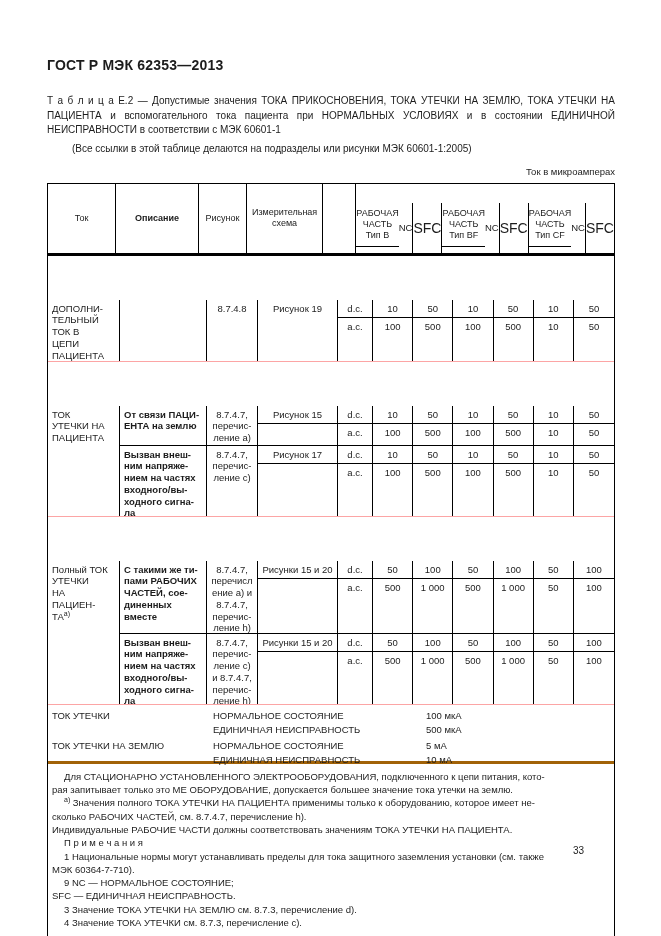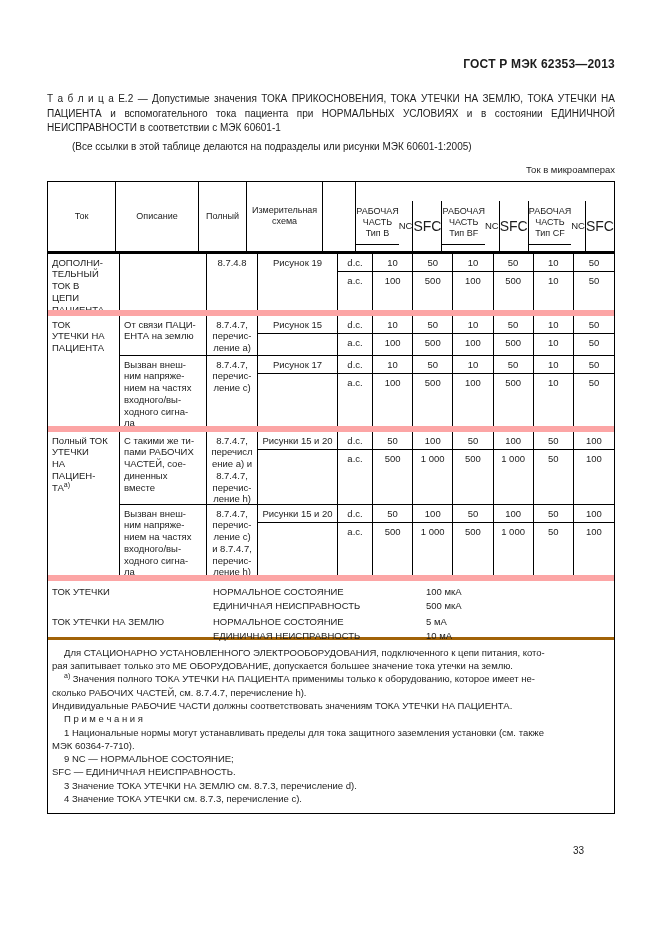--- a/index.html
+++ b/index.html
@@ -6,45 +6,45 @@
   html, body { margin:0; padding:0; background:#ffffff; }
   body {
     width:661px; height:936px;
     font-family:"Liberation Sans", sans-serif;
     color:#1c1c1c;
     -webkit-font-smoothing:antialiased;
   }
   .page { position:relative; width:661px; height:936px; overflow:hidden; }
   .content { position:absolute; left:47px; top:0; width:568px; }
 
-  .doc-header { margin-top:57px; text-align:right; font-weight:bold; font-size:12px; letter-spacing:0.2px; }
+  .doc-header { margin-top:57px; text-align:left; font-weight:bold; font-size:14px; letter-spacing:0.2px; }
 
   .caption { margin:21px 0 0 0; font-size:10px; line-height:14.6px; text-align:justify; }
   .cap-note { margin:5px 0 0 0; font-size:10px; text-indent:25px; }
   .units { margin-top:12px; text-align:right; font-size:9.5px; }
 
   .table { margin-top:6px; width:568px; border:1.5px solid #000; font-size:9.5px; }
 
   
   .hrow { display:flex; height:72px; border-bottom:3px solid #000; }
   .hc {
     border-right:1px solid #000;
     display:flex; align-items:center; justify-content:center;
     text-align:center; font-size:9px; line-height:11.5px; white-space:pre-line;
   }
-  .w-tok { width:72px; } .w-desc { width:87px; } .w-ref { width:51px; } .w-fig { width:80px; } .w-dc { width:35px; }
+  .w-tok { width:72px; } .w-desc { width:87px;font-weight:bold; } .w-ref { width:51px; } .w-fig { width:80px; } .w-dc { width:35px; }
   .hgroup { flex:1; display:flex; flex-direction:row; border-right:1px solid #000;margin-top:19px; }
   .hgroup.last { border-right:none; }
   .hg-title { height:44px; border-bottom:1px solid #000; display:flex; align-items:center; justify-content:center; text-align:center; font-size:9px; line-height:11px; white-space:pre-line; }
   .hg-sub { flex:1; display:flex; }
   .hg-nc { flex:1; border-right:1px solid #000; display:flex; align-items:center; justify-content:center; font-size:9.5px; }
   .hg-sfc { flex:1; display:flex; align-items:center; justify-content:center; font-size:14px; }
 
   
-  .band { display:flex; border-bottom:6px solid #fca5a5; }
+  .band { display:flex; border-bottom:1px solid #fca5a5;margin-top:44px; }
   .grp-col { flex:1; display:flex; flex-direction:column; }
   .subband { display:flex; }
   .subband.first { border-bottom:1px solid #000; }
   .h62 { height:62px; } .h40 { height:40px; } .h70 { height:70px; } .h73 { height:73px; }
   .c {
     border-right:1px solid #000;
     padding:3px 4px 2px 4px;
     line-height:11.7px; white-space:pre-line;
     overflow:hidden;
   }
@@ -86,21 +86,21 @@
 
     <p class="cap-note">(Все ссылки в этой таблице делаются на подразделы или рисунки МЭК 60601-1:2005)</p>
 
     <div class="units">Ток в микроамперах</div>
 
     <div class="table">
 
       <div class="hrow">
         <div class="hc w-tok">Ток</div>
         <div class="hc w-desc">Описание</div>
-        <div class="hc w-ref">Полный</div>
+        <div class="hc w-ref">Рисунок</div>
         <div class="hc w-fig">Измерительная
 схема</div>
         <div class="hc w-dc"></div>
         <div class="hgroup">
           <div class="hg-title">РАБОЧАЯ
 ЧАСТЬ
 Тип B</div>
           <div class="hg-sub">
             <div class="hg-nc">NC</div>
             <div class="hg-sfc">SFC</div>

